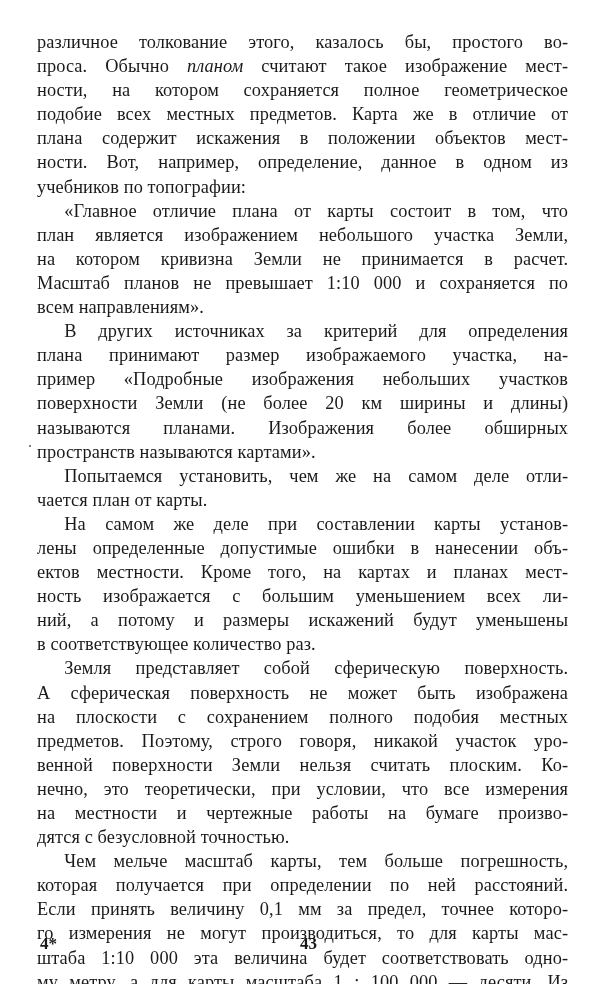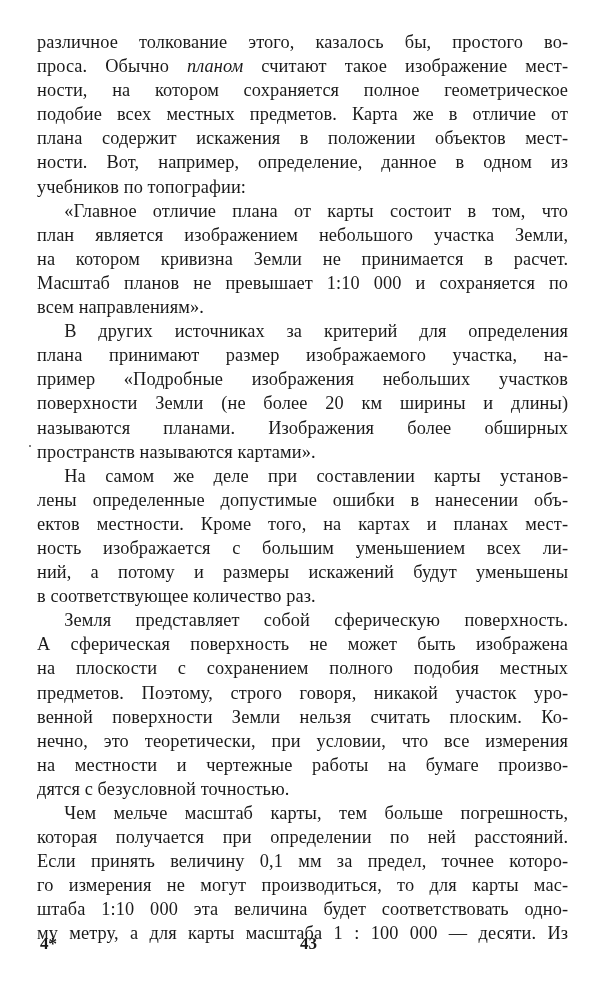--- a/index.html
+++ b/index.html
@@ -95,20 +95,24 @@
     </div>
     <div>
       <div class="line indent">В других источниках за критерий для определения</div>
       <div class="line">плана принимают размер изображаемого участка, на-</div>
       <div class="line">пример «Подробные изображения небольших участков</div>
       <div class="line">поверхности Земли (не более 20 км ширины и длины)</div>
       <div class="line">называются планами. Изображения более обширных</div>
       <div class="line last">пространств называются картами».</div>
     </div>
     <div>
+      <div class="line indent">Попытаемся установить, чем же на самом деле отли-</div>
+      <div class="line last">чается план от карты.</div>
+    </div>
+    <div>
       <div class="line indent">На самом же деле при составлении карты установ-</div>
       <div class="line">лены определенные допустимые ошибки в нанесении объ-</div>
       <div class="line">ектов местности. Кроме того, на картах и планах мест-</div>
       <div class="line">ность изображается с большим уменьшением всех ли-</div>
       <div class="line">ний, а потому и размеры искажений будут уменьшены</div>
       <div class="line last">в соответствующее количество раз.</div>
     </div>
     <div>
       <div class="line indent">Земля представляет собой сферическую поверхность.</div>
       <div class="line">А сферическая поверхность не может быть изображена</div>

